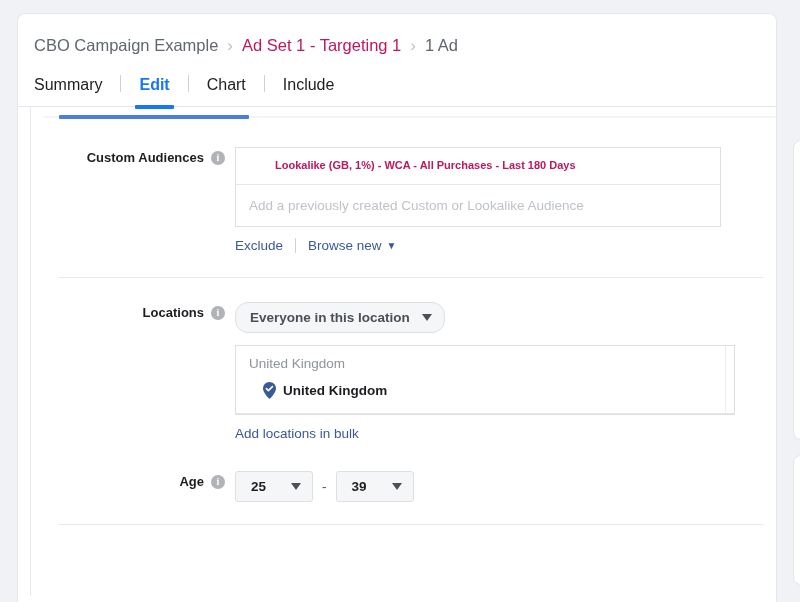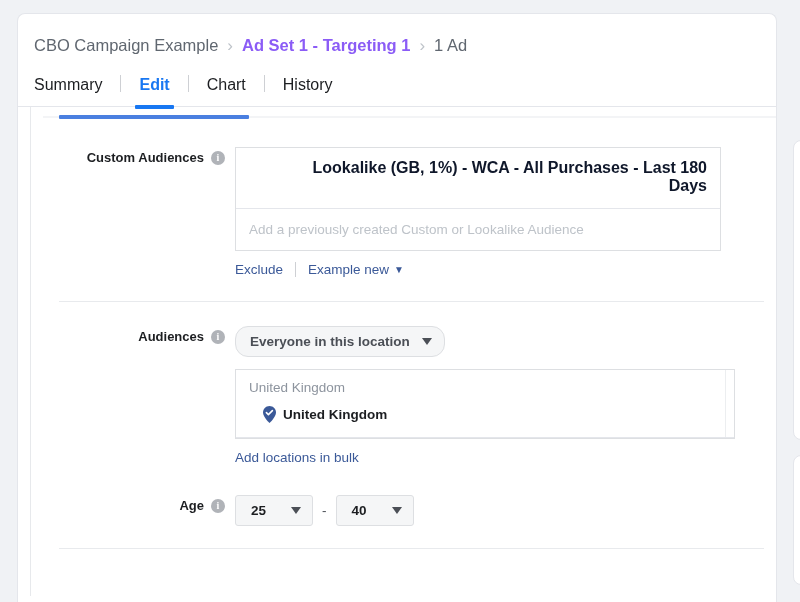--- a/index.html
+++ b/index.html
@@ -67,22 +67,22 @@
     padding: 0 16px 0 16px;
     height: 30px;
     font-size: 16.5px;
     white-space: nowrap;
   }
   .crumb {
     color: #606770;
     font-weight: 400;
   }
   .crumb.active {
-    color: #8b5cf6;
-    font-weight: bold;
+    color: #be185d;
+    font-weight: normal;
   }
   .crumb-sep {
     color: #bec3c9;
     font-size: 17px;
     margin: 0 9px;
     font-weight: 400;
     line-height: 1;
   }
 
   .tabs {
@@ -210,25 +210,24 @@
   .aud-group {
     padding: 11px 13px 13px 13px;
     border-bottom: 1px solid #e4e6eb;
   }
   .aud-group-title {
     font-size: 13.5px;
     color: #8d949e;
     margin-bottom: 11px;
   }
   .aud-item {
-    font-size: 16px;
-    font-weight: bold;
-    color: #0f172a;
+    font-size: 11px;
+    font-weight: bold;
+    color: #be185d;
     padding-left: 26px;
-    text-align: right;
   }
   .aud-input {
     padding: 13px 13px;
     font-size: 13.5px;
     color: #bec3c9;
   }
 
   .link-row {
     display: flex;
     align-items: center;
@@ -426,21 +425,21 @@
         <span class="crumb">1 Ad</span>
       </div>
 
       <div class="tabs">
         <div class="tab">Summary</div>
         <div class="tab-sep"></div>
         <div class="tab active">Edit</div>
         <div class="tab-sep"></div>
         <div class="tab">Chart</div>
         <div class="tab-sep"></div>
-        <div class="tab">History</div>
+        <div class="tab">Include</div>
       </div>
 
       <div class="header-rule"></div>
     </div>
 
     <div class="body-wrap">
       <div class="left-gutter"></div>
 
       <div class="content">
 
@@ -459,30 +458,30 @@
             <div class="aud-box">
               <div class="aud-group">
                 <div class="aud-item">Lookalike (GB, 1%) - WCA - All Purchases - Last 180 Days</div>
               </div>
               <div class="aud-input">Add a previously created Custom or Lookalike Audience</div>
             </div>
 
             <div class="link-row">
               <span class="link">Exclude</span>
               <span class="link-sep"></span>
-              <span class="link"><span>Example new</span><span class="caret">▼</span></span>
+              <span class="link"><span>Browse new</span><span class="caret">▼</span></span>
             </div>
           </div>
         </div>
 
         <div class="section-divider"></div>
 
         <div class="row">
           <div class="row-label">
-            <span>Audiences</span>
+            <span>Locations</span>
             <span class="info-icon">i</span>
           </div>
 
           <div class="row-field">
 
             <div class="sel-btn">
               <span>Everyone in this location</span>
               <span class="sel-caret"></span>
             </div>
 
@@ -515,21 +514,21 @@
             <span class="info-icon">i</span>
           </div>
           <div class="row-field">
             <div class="age-row">
               <span class="age-sel">
                 <span>25</span>
                 <span class="sel-caret"></span>
               </span>
               <span class="age-dash">-</span>
               <span class="age-sel">
-                <span>40</span>
+                <span>39</span>
                 <span class="sel-caret"></span>
               </span>
             </div>
           </div>
         </div>
 
         <div class="bottom-divider"></div>
 
       </div>
     </div>

